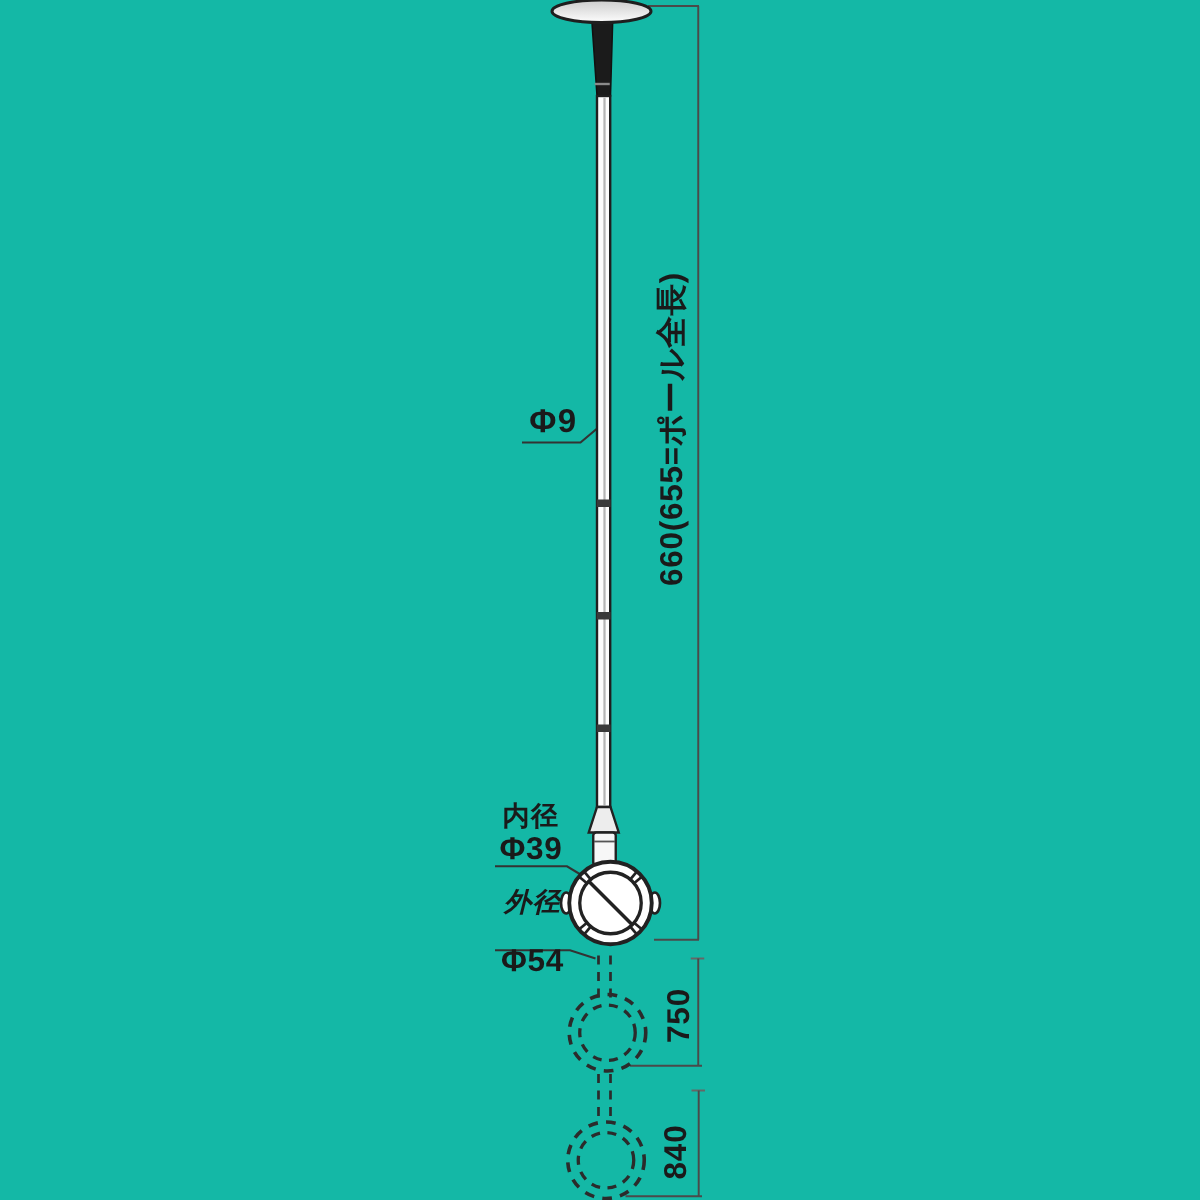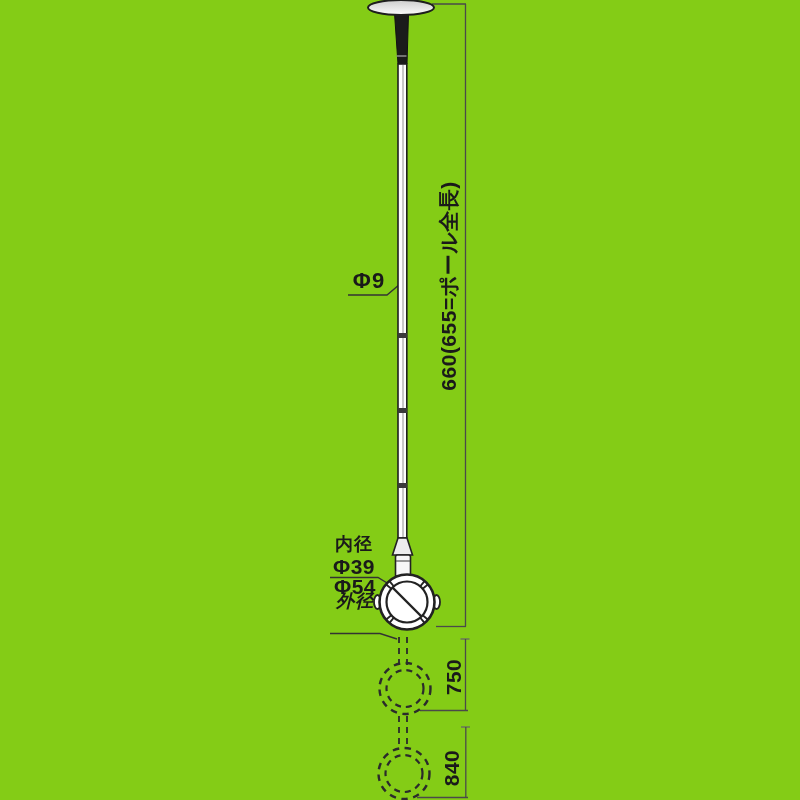--- a/index.html
+++ b/index.html
@@ -1,16 +1,16 @@
 <!DOCTYPE html>
 <html><head>
 <meta charset="utf-8">
 <style>
   html,body{margin:0;padding:0;background:#ffffff;}
-  #canvas{position:relative;width:800px;height:800px;background:#84cc16;overflow:hidden;
+  #canvas{position:relative;width:800px;height:800px;background:#14b8a6;overflow:hidden;
           font-family:"Liberation Sans","DejaVu Sans",sans-serif;}
   #lineart{position:absolute;left:0;top:0;width:800px;height:800px;}
   .label{position:absolute;transform:translate(-50%,-50%);font-weight:700;color:#1a1a1a;
          white-space:nowrap;line-height:1;}
   .rot{transform:translate(-50%,-50%) rotate(-90deg);}
   .dim-text{font-size:21px;letter-spacing:0.5px;}
   .callout-big{font-size:22px;letter-spacing:1px;}
   .callout-small{font-size:18px;letter-spacing:1px;}
   .callout-val{font-size:21px;letter-spacing:0.5px;}
 </style>
@@ -97,21 +97,21 @@
       <circle cx="404" cy="773.5" r="18.5" stroke-width="2.2" stroke-dasharray="6 5"></circle>
     </g>
   </svg>
 
   <div class="label callout-big" style="left:369px;top:281px;">Φ9</div>
 
   <div class="label callout-small" style="left:354px;top:544px;">内径</div>
   <div class="label callout-val" style="left:354px;top:566px;">Φ39</div>
 
   <div class="label callout-small" style="left:355px;top:601px;font-style:italic;">外径</div>
-  <div class="label callout-val" style="left:355px;top:586px;">Φ54</div>
+  <div class="label callout-val" style="left:355px;top:641px;">Φ54</div>
 
   <div class="label rot dim-text" style="left:448px;top:286px;">660(655=ポール全長)</div>
 
   <div class="label rot dim-text" style="left:453px;top:677px;">750</div>
 
   <div class="label rot dim-text" style="left:451px;top:768px;">840</div>
 
 </div>
 
 </body></html>

